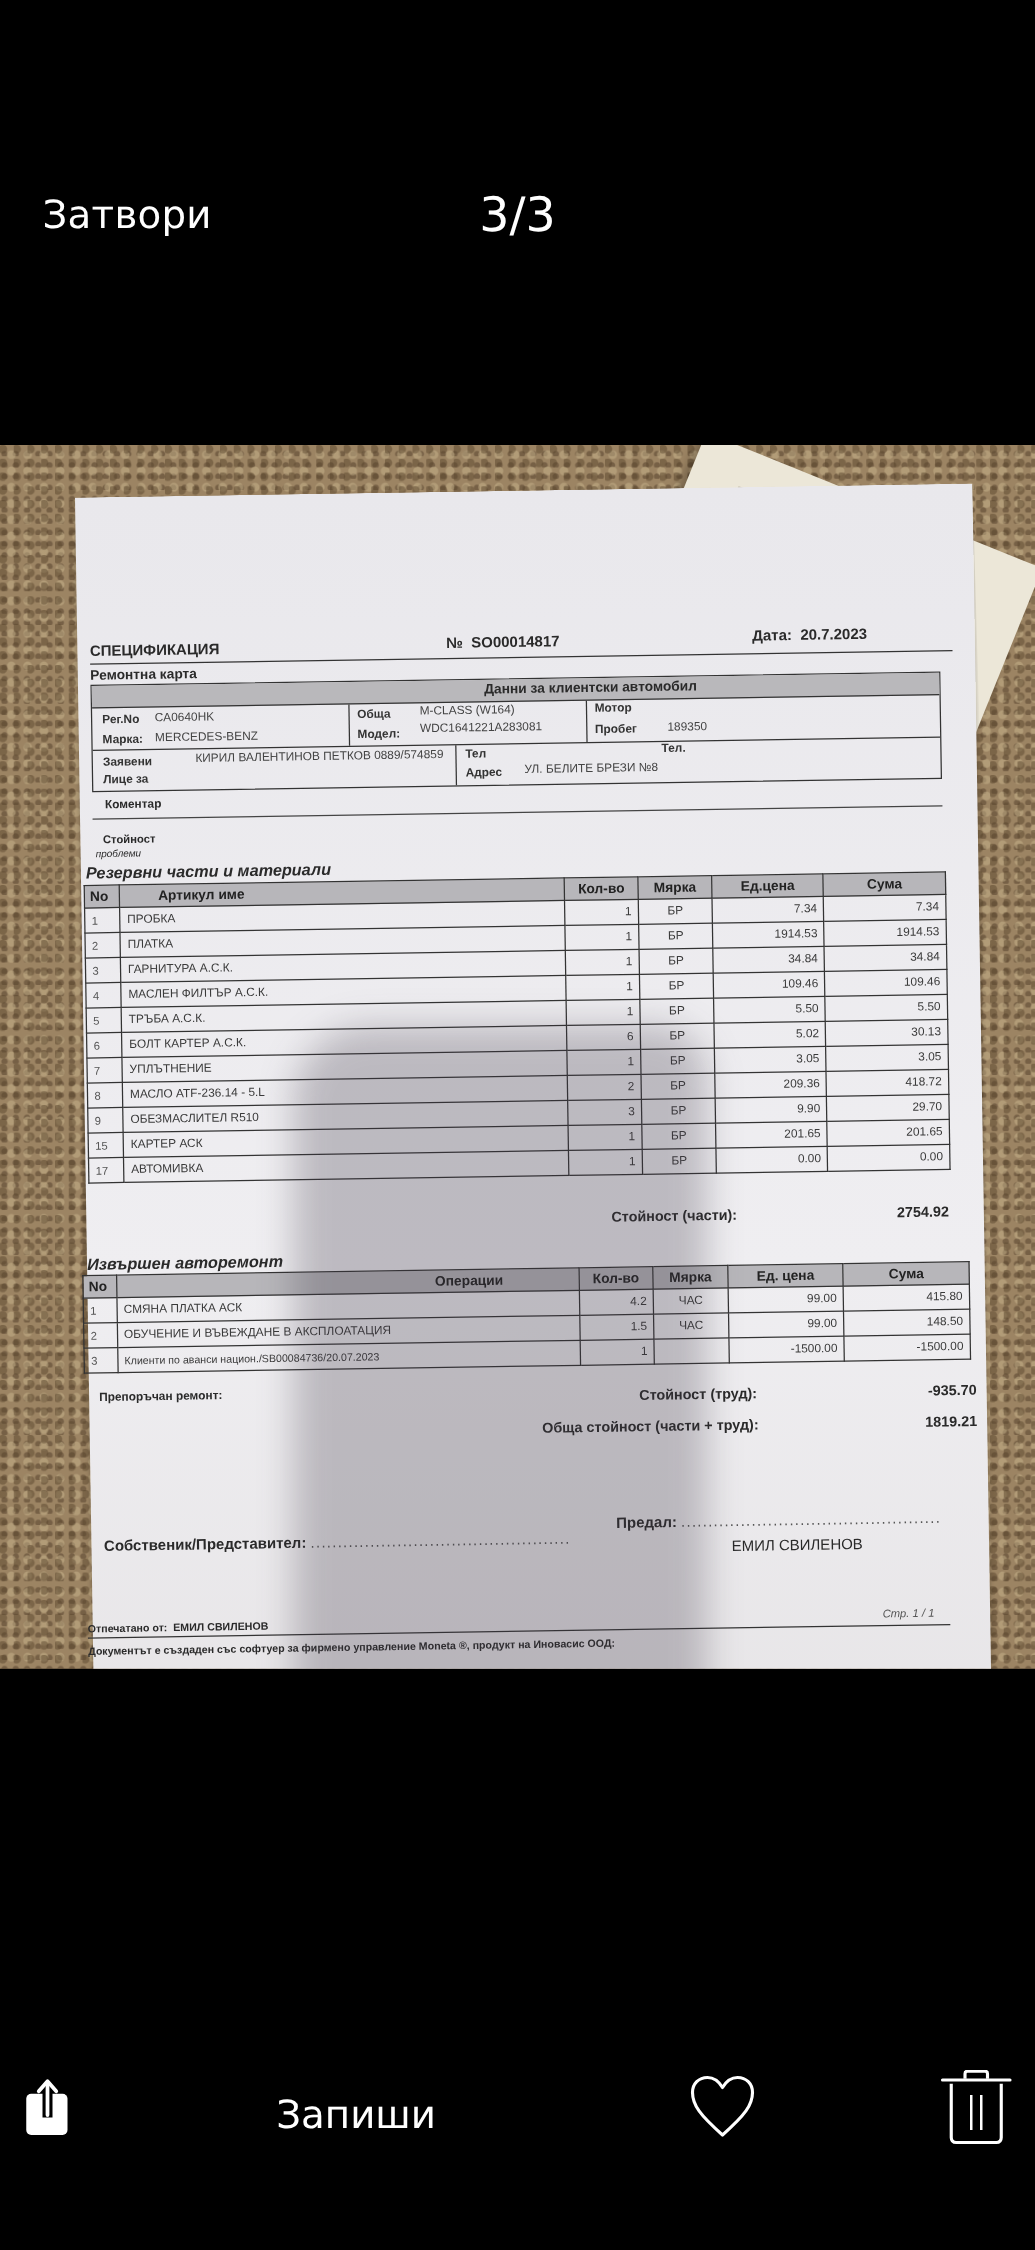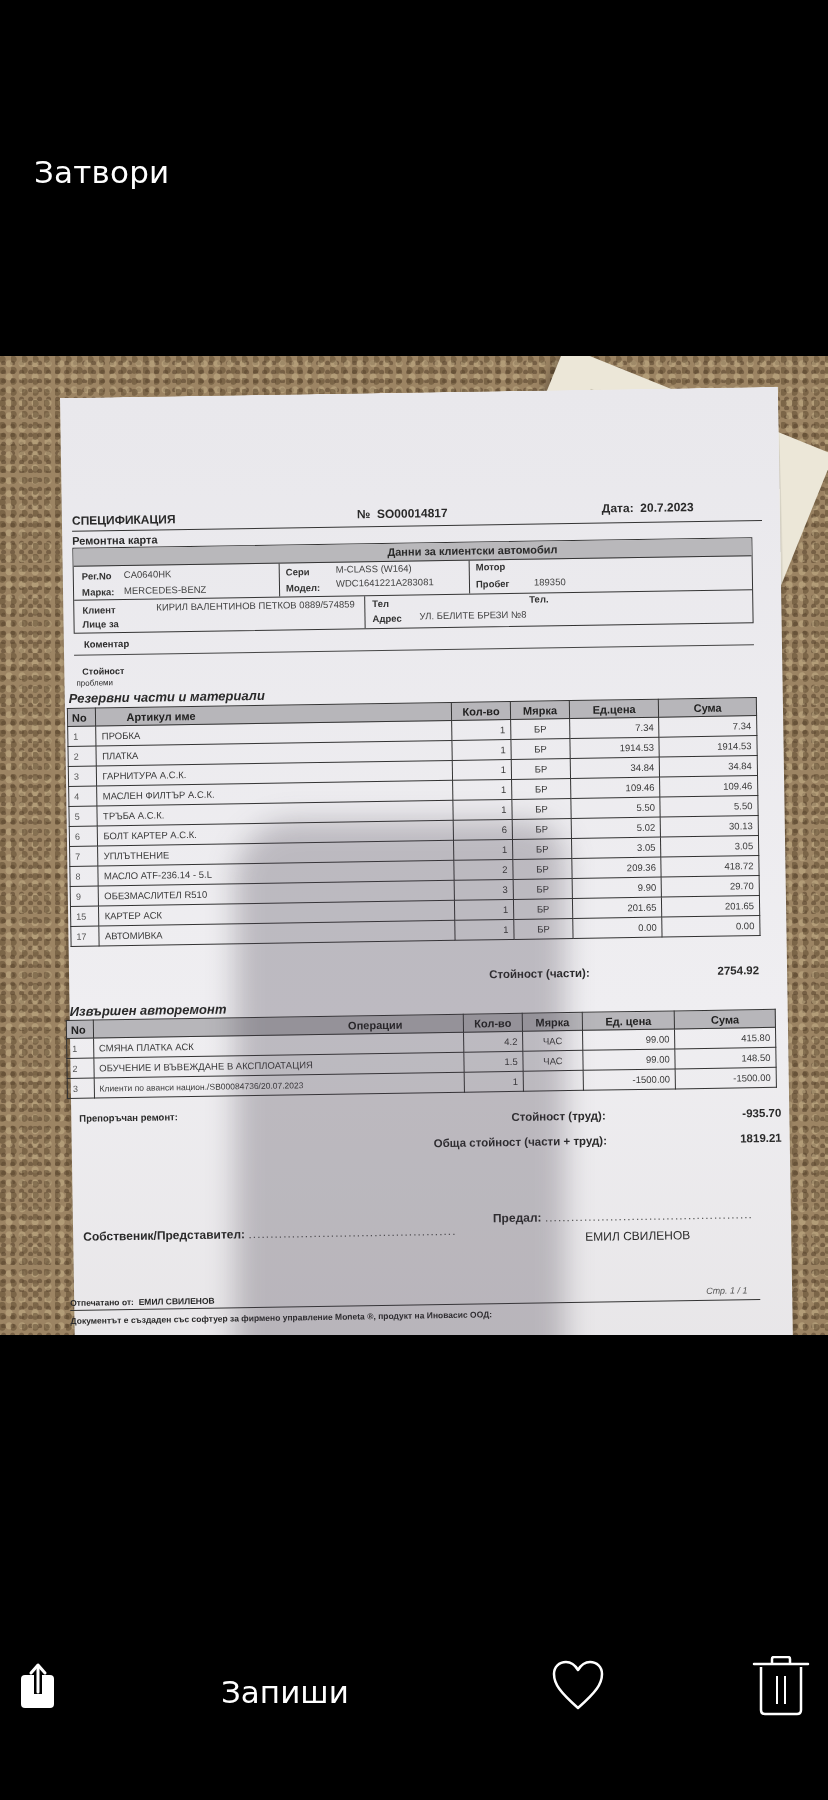--- a/index.html
+++ b/index.html
@@ -44,21 +44,21 @@
     .client-box { position: absolute; left: 10px; top: 150px; width: 680px; height: 86px; border: 1.5px solid #333; font-size: 9.5px; }
     .client-box .bar { height: 18px; background: #b9b8bb; border-bottom: 1.5px solid #333; text-align: center; font-weight: bold; font-size: 11px; padding-top: 2px; padding-left: 120px; }
     .cb-row1 { position: absolute; top: 18px; left: 0; width: 100%; height: 34px; border-bottom: 1.5px solid #333; }
     .cb-row2 { position: absolute; top: 52px; left: 0; width: 100%; height: 32px; }
     .vline { position: absolute; top: 0; bottom: 0; border-left: 1.5px solid #333; }
     .lbl { position: absolute; font-weight: bold; color: #333; }
     .val { position: absolute; color: #444; }
 
     .line-comment { position: absolute; left: 10px; top: 238px; width: 680px; border-bottom: 1.5px solid #444; height: 20px; font-size: 9.5px; font-weight: bold; padding-left: 10px; padding-top: 3px; }
     .problems { position: absolute; left: 18px; top: 268px; font-size: 9px; font-weight: bold; line-height: 12px; }
-    .problems .small { font-weight: normal; font-size: 8px; margin-left: -6px; }
+    .problems .small { font-weight: normal; font-size: 8px; margin-left: -6px; font-style: italic; }
 
     .sec-title { position: absolute; font-style: italic; font-weight: bold; font-size: 13px; }
 
     table.grid { position: absolute; border-collapse: collapse; font-size: 9.5px; color: #3a3a3a; }
     table.grid th { background: #b7b6ba; font-weight: bold; font-size: 11px; color: #222; border: 1.5px solid #333; padding: 2px 4px; height: 18px; }
     table.grid td { border: 1px solid #333; border-left: 1.5px solid #333; border-right: 1.5px solid #333; padding: 2px 5px; height: 20px; }
     table.grid td.num { text-align: right; }
     table.grid td.c { text-align: center; }
     table.grid td.idx { text-align: left; font-size: 9px; color: #555; }
 
@@ -80,20 +80,21 @@
     .share-btn { position: absolute; left: 18px; top: 28px; width: 40px; height: 56px; cursor: pointer; }
     .save-btn { position: absolute; left: 196px; top: 44px; font-size: 31px; color: #fff; font-family: "DejaVu Sans", sans-serif; cursor: pointer; margin-left: 25px; }
     .heart-btn { position: absolute; left: 550px; top: 30px; width: 56px; height: 52px; cursor: pointer; }
     .trash-btn { position: absolute; left: 752px; top: 26px; width: 58px; height: 60px; cursor: pointer; }
   </style>
 </head>
 <body>
 
 <div class="topbar">
   <div class="top-close">Затвори</div>
+  <div class="top-counter">3/3</div>
 </div>
 
 <div class="photo">
   <div class="receipt">
     <div class="faint"></div>
   </div>
 
   <div class="paper">
     <div class="doc-head">
       <span class="doc-title">СПЕЦИФИКАЦИЯ</span>
@@ -109,31 +110,31 @@
     <div class="rep-card">Ремонтна карта</div>
 
     <div class="client-box">
       <div class="bar">Данни за клиентски автомобил</div>
       <div class="cb-row1">
         <span class="lbl" style="left:8px;top:4px">Рег.No</span>
         <span class="val" style="left:50px;top:3px">CA0640HK</span>
         <span class="lbl" style="left:8px;top:20px">Марка:</span>
         <span class="val" style="left:50px;top:19px">MERCEDES-BENZ</span>
         <div class="vline" style="left:205px"></div>
-        <span class="lbl" style="left:212px;top:3px">Сери</span>
+        <span class="lbl" style="left:212px;top:3px">Обща</span>
         <span class="val" style="left:262px;top:1px">M-CLASS (W164)</span>
         <span class="lbl" style="left:212px;top:19px">Модел:</span>
         <span class="val" style="left:262px;top:15px">WDC1641221A283081</span>
         <div class="vline" style="left:395px"></div>
         <span class="lbl" style="left:402px;top:1px">Мотор</span>
         <span class="lbl" style="left:402px;top:18px">Пробег</span>
         <span class="val" style="left:460px;top:17px">189350</span>
       </div>
       <div class="cb-row2">
-        <span class="lbl" style="left:8px;top:4px">Клиент</span>
+        <span class="lbl" style="left:8px;top:4px">Заявени</span>
         <span class="val" style="left:82px;top:2px">КИРИЛ ВАЛЕНТИНОВ ПЕТКОВ 0889/574859</span>
         <span class="lbl" style="left:8px;top:18px">Лице за</span>
         <div class="vline" style="left:290px"></div>
         <span class="lbl" style="left:298px;top:2px">Тел</span>
         <span class="lbl" style="left:298px;top:17px">Адрес</span>
         <span class="val" style="left:345px;top:15px">УЛ. БЕЛИТЕ БРЕЗИ №8</span>
         <span class="lbl" style="left:455px;top:0px">Тел.</span>
       </div>
     </div>
 

